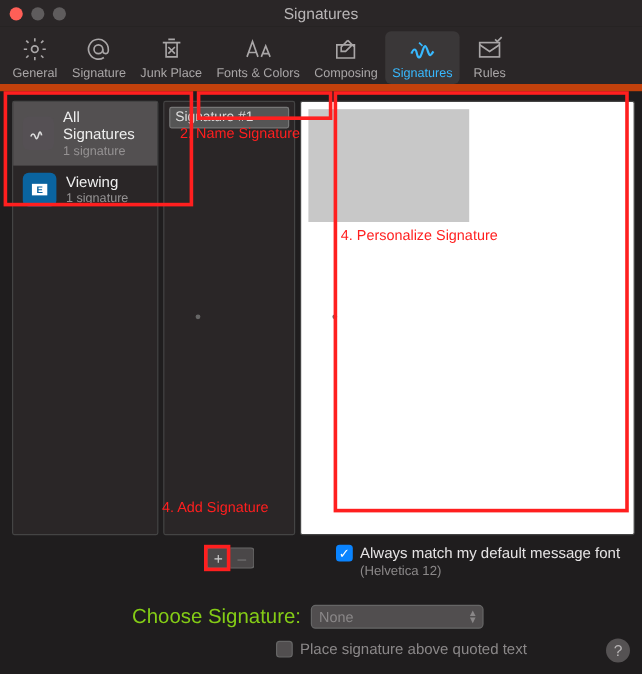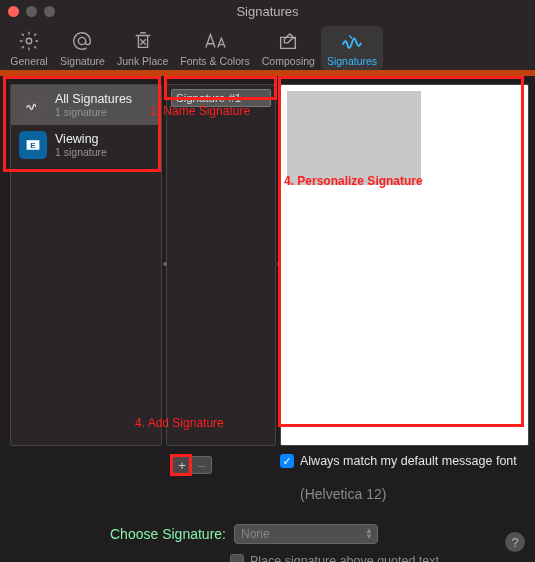--- a/index.html
+++ b/index.html
@@ -20,21 +20,21 @@
   .tbitem.active { background: #3a3738; }
   .tbitem .ticon { height: 24px; display: flex; align-items: center; justify-content: center; }
   .tbitem .tlabel { font-size: 10.5px; color: #a9a6a7; }
   .tbitem.active .tlabel { color: #38b9ff; }
   .tbitem.active svg { stroke: #38b9ff; fill: none; }
   .ticon svg { stroke: #a9a6a7; fill: none; stroke-width: 1.5; }
   
   
   .main { display: flex; padding: 8px 6px 6px 10px; gap: 4px; height: calc(100% - 22px - 54px - 110px); position: relative; }
   .col { background: #2a2627; border: 1px solid #444; border-radius: 2px; position: relative; }
-  .col1 { width: 152px; }
+  .col1 { width: 122px; }
   .col2 { width: 110px; }
   .col3 { flex: 1; background: #fff; }
   
   .accountItem { display: flex; align-items: center; gap: 8px; padding: 6px 8px; }
   .accountItem.sel { background: #535051; }
   .accIcon { width: 28px; height: 28px; border-radius: 5px; display: flex; align-items: center; justify-content: center; }
   .accIcon.sig { background: #555054; }
   .accIcon.ex { background: #0a64a0; }
   .accText { display: flex; flex-direction: column; line-height: 1.15; }
   .accTitle { font-size: 12.5px; color: #eee; }
@@ -54,24 +54,24 @@
   
   .bottom { padding: 4px 12px 8px; }
   .addremove { display: flex; margin-left: 160px; margin-bottom: 2px; }
   .arbtn { width: 20px; height: 18px; background: #4a4748; border: 1px solid #666; display: flex; align-items: center; justify-content: center; font-size: 13px; color: #ccc; cursor: pointer; }
   .arbtn.plus { border-radius: 3px 0 0 3px; }
   .arbtn.minus { border-radius: 0 3px 3px 0; border-left: none; color: #777; }
   
   .matchline { display: flex; align-items: center; gap: 6px; margin-left: 268px; margin-top: -22px; }
   .chk { width: 14px; height: 14px; background: #0a84ff; border-radius: 3px; display: flex; align-items: center; justify-content: center; color: #fff; font-size: 11px; }
   .matchtext { font-size: 12.5px; color: #e6e4e5; }
-  .fontnote { font-size: 14px; color: #8b8889; margin-left: 288px; margin-top: 18px; }
+  .fontnote { font-size: 11px; color: #8b8889; margin-left: 288px; margin-top: 2px; }
   
   .chooserow { display: flex; align-items: center; gap: 8px; margin-top: 22px; justify-content: flex-start; padding-left: 98px; }
-  .chooselabel { font-size: 14px; color: #86efac; }
+  .chooselabel { font-size: 17px; color: #84cc16; }
   .select { width: 144px; height: 20px; background: #514e4f; border: 1px solid #666; border-radius: 4px; display: flex; align-items: center; padding: 0 6px; font-size: 12px; color: #8a8788; position: relative; }
   .select .arrows { position: absolute; right: 4px; font-size: 8px; color: #8a8788; line-height: 0.7; }
   
   .placerow { display: flex; align-items: flex-end; gap: 6px; margin-top: 10px; padding-left: 218px; }
   .chkoff { width: 14px; height: 14px; background: #514e4f; border: 1px solid #666; border-radius: 3px; }
   
   .help { position: absolute; right: 10px; bottom: 10px; width: 20px; height: 20px; border-radius: 50%; background: #555253; color: #b7b4b5; display: flex; align-items: center; justify-content: center; font-size: 13px; cursor: pointer; }
 </style>
 </head>
 <body>
@@ -129,20 +129,29 @@
     <div class="tlabel">Composing</div>
   </div>
   <div class="tbitem active">
     <div class="ticon">
         <svg width="24" height="22" viewBox="0 0 26 24">
           <path d="M3 16c2-5 4-5 5 0s3 5 5-2 3-6 5 0 3 3 5 0" stroke-width="2"></path>
           <path d="M10 6l3 3"></path>
         </svg>
       </div>
     <div class="tlabel">Signatures</div>
+  </div>
+  <div class="tbitem">
+    <div class="ticon">
+        <svg width="22" height="22" viewBox="0 0 24 24">
+          <rect x="3" y="6" width="18" height="13"></rect>
+          <path d="M3 8l9 6 9-6M17 3l2 2 4-4"></path>
+        </svg>
+      </div>
+    <div class="tlabel">Rules</div>
   </div>
 </div>
 
 <div class="main">
   <div class="col col1">
     <div class="accountItem sel">
       <div class="accIcon sig">
           <svg width="18" height="18" viewBox="0 0 20 20" stroke="#ddd" fill="none" stroke-width="1.5">
             <path d="M3 13c1-3 3-3 4 0s2 3 3-1 2-4 3 0"></path>
           </svg>
@@ -173,24 +182,24 @@
   <div class="col col3">
     <div class="previewImg"></div>
   </div>
 
   <div class="resizer" style="left:163px"></div>
   <div class="resizer" style="left:277px"></div>
 
   <div class="redbox" style="left:3px; top:0px; width:158px; height:96px;"></div>
 
   <div class="redbox" style="left:164px; top:0px; width:113px; height:24px;"></div>
-  <div class="redlabel" style="left:150px; top:28px;">1. Name Signature</div>
+  <div class="redlabel" style="left:150px; top:28px;">2. Name Signature</div>
 
   <div class="redbox" style="left:278px; top:0px; width:246px; height:351px;"></div>
-  <div class="redlabel" style="left:284px; top:98px;font-weight:bold;">4. Personalize Signature</div>
+  <div class="redlabel" style="left:284px; top:113px;">4. Personalize Signature</div>
 
   <div class="redlabel" style="left:135px; top:340px;">4. Add Signature</div>
 </div>
 
 <div class="bottom">
   <div class="addremove">
     <div class="arbtn plus" style="position:relative">
       <span>+</span>
       <div class="redbox" style="left:-3px;top:-3px;width:22px;height:22px;"></div>
     </div>

